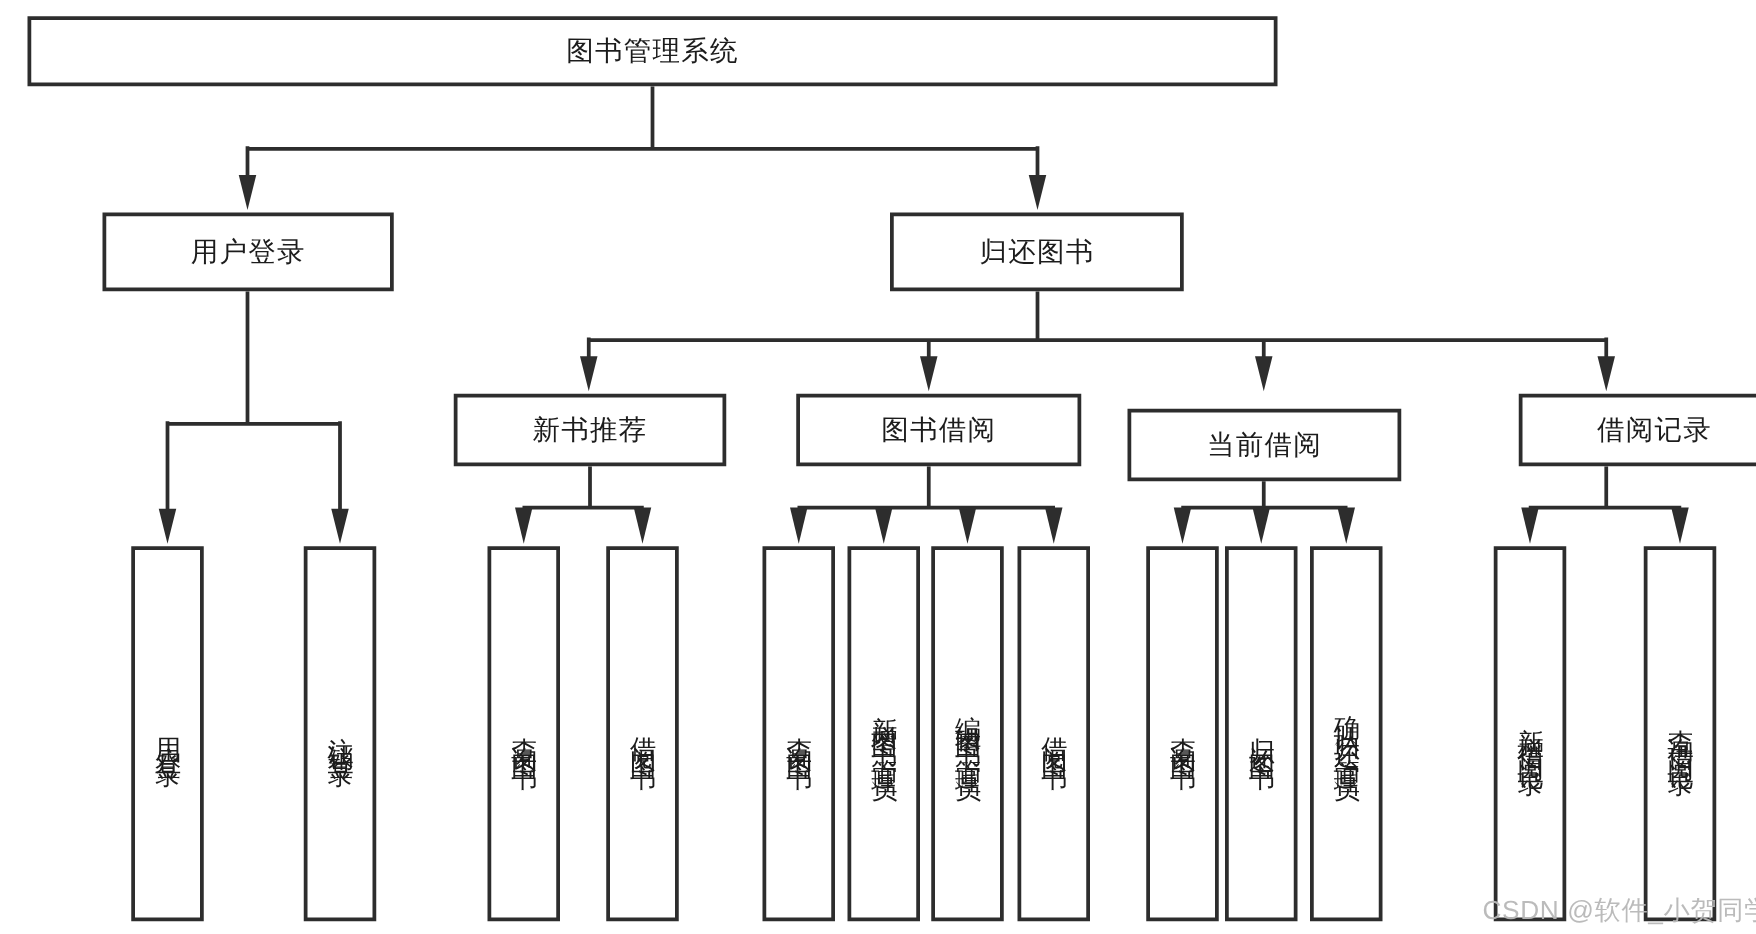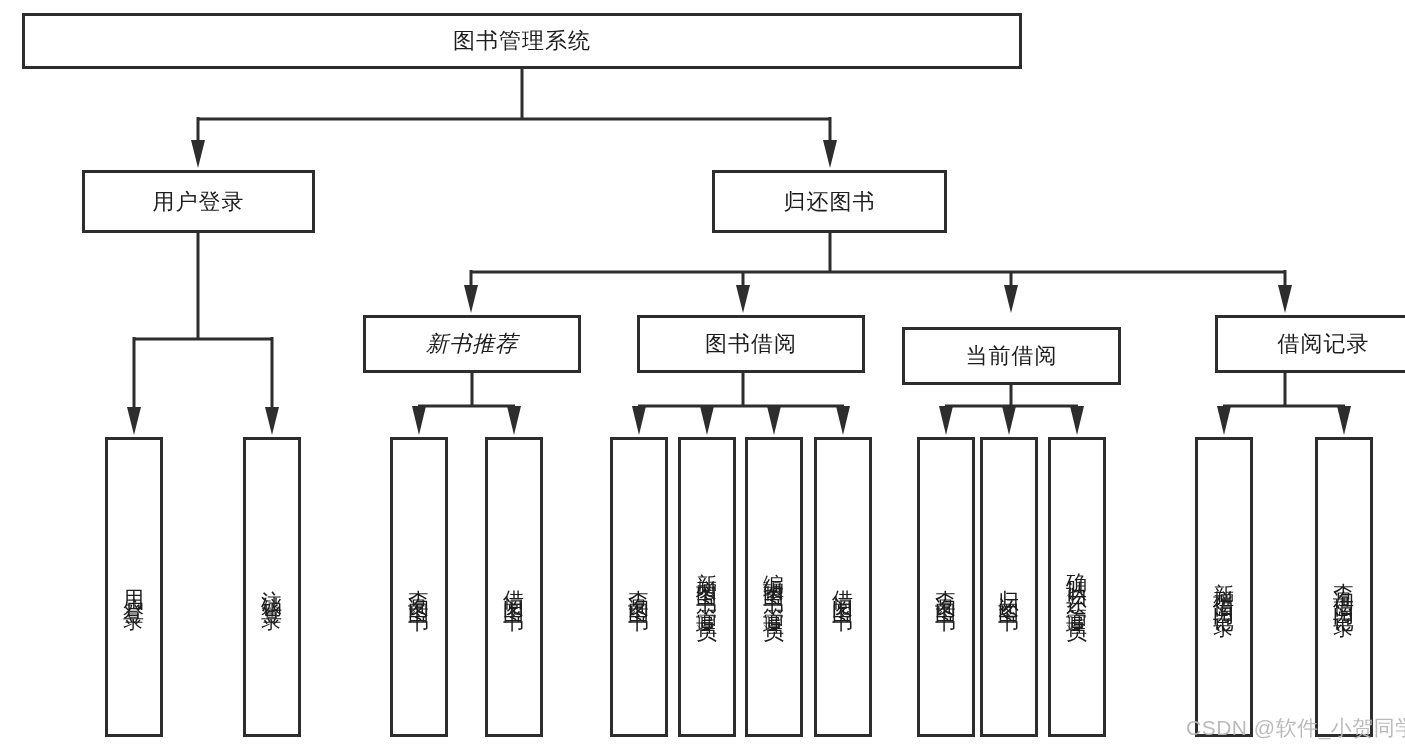--- a/index.html
+++ b/index.html
@@ -90,21 +90,21 @@
     <span class="hlabel">图书管理系统</span>
   </div>
 
   <div class="box" style="left:82px;top:170px;width:233px;height:63px;">
     <span class="hlabel">用户登录</span>
   </div>
   <div class="box" style="left:712px;top:170px;width:235px;height:63px;">
     <span class="hlabel">归还图书</span>
   </div>
 
-  <div class="box" style="left:363px;top:315px;width:218px;height:58px;font-style:italic;">
+  <div class="box" style="left:363px;top:315px;width:218px;height:58px;">
     <span class="hlabel">新书推荐</span>
   </div>
   <div class="box" style="left:637px;top:315px;width:228px;height:58px;">
     <span class="hlabel">图书借阅</span>
   </div>
   <div class="box" style="left:902px;top:327px;width:219px;height:58px;">
     <span class="hlabel">当前借阅</span>
   </div>
   <div class="box" style="left:1177px;top:315px;width:217px;height:58px;margin-left:38px;">
     <span class="hlabel">借阅记录</span>

